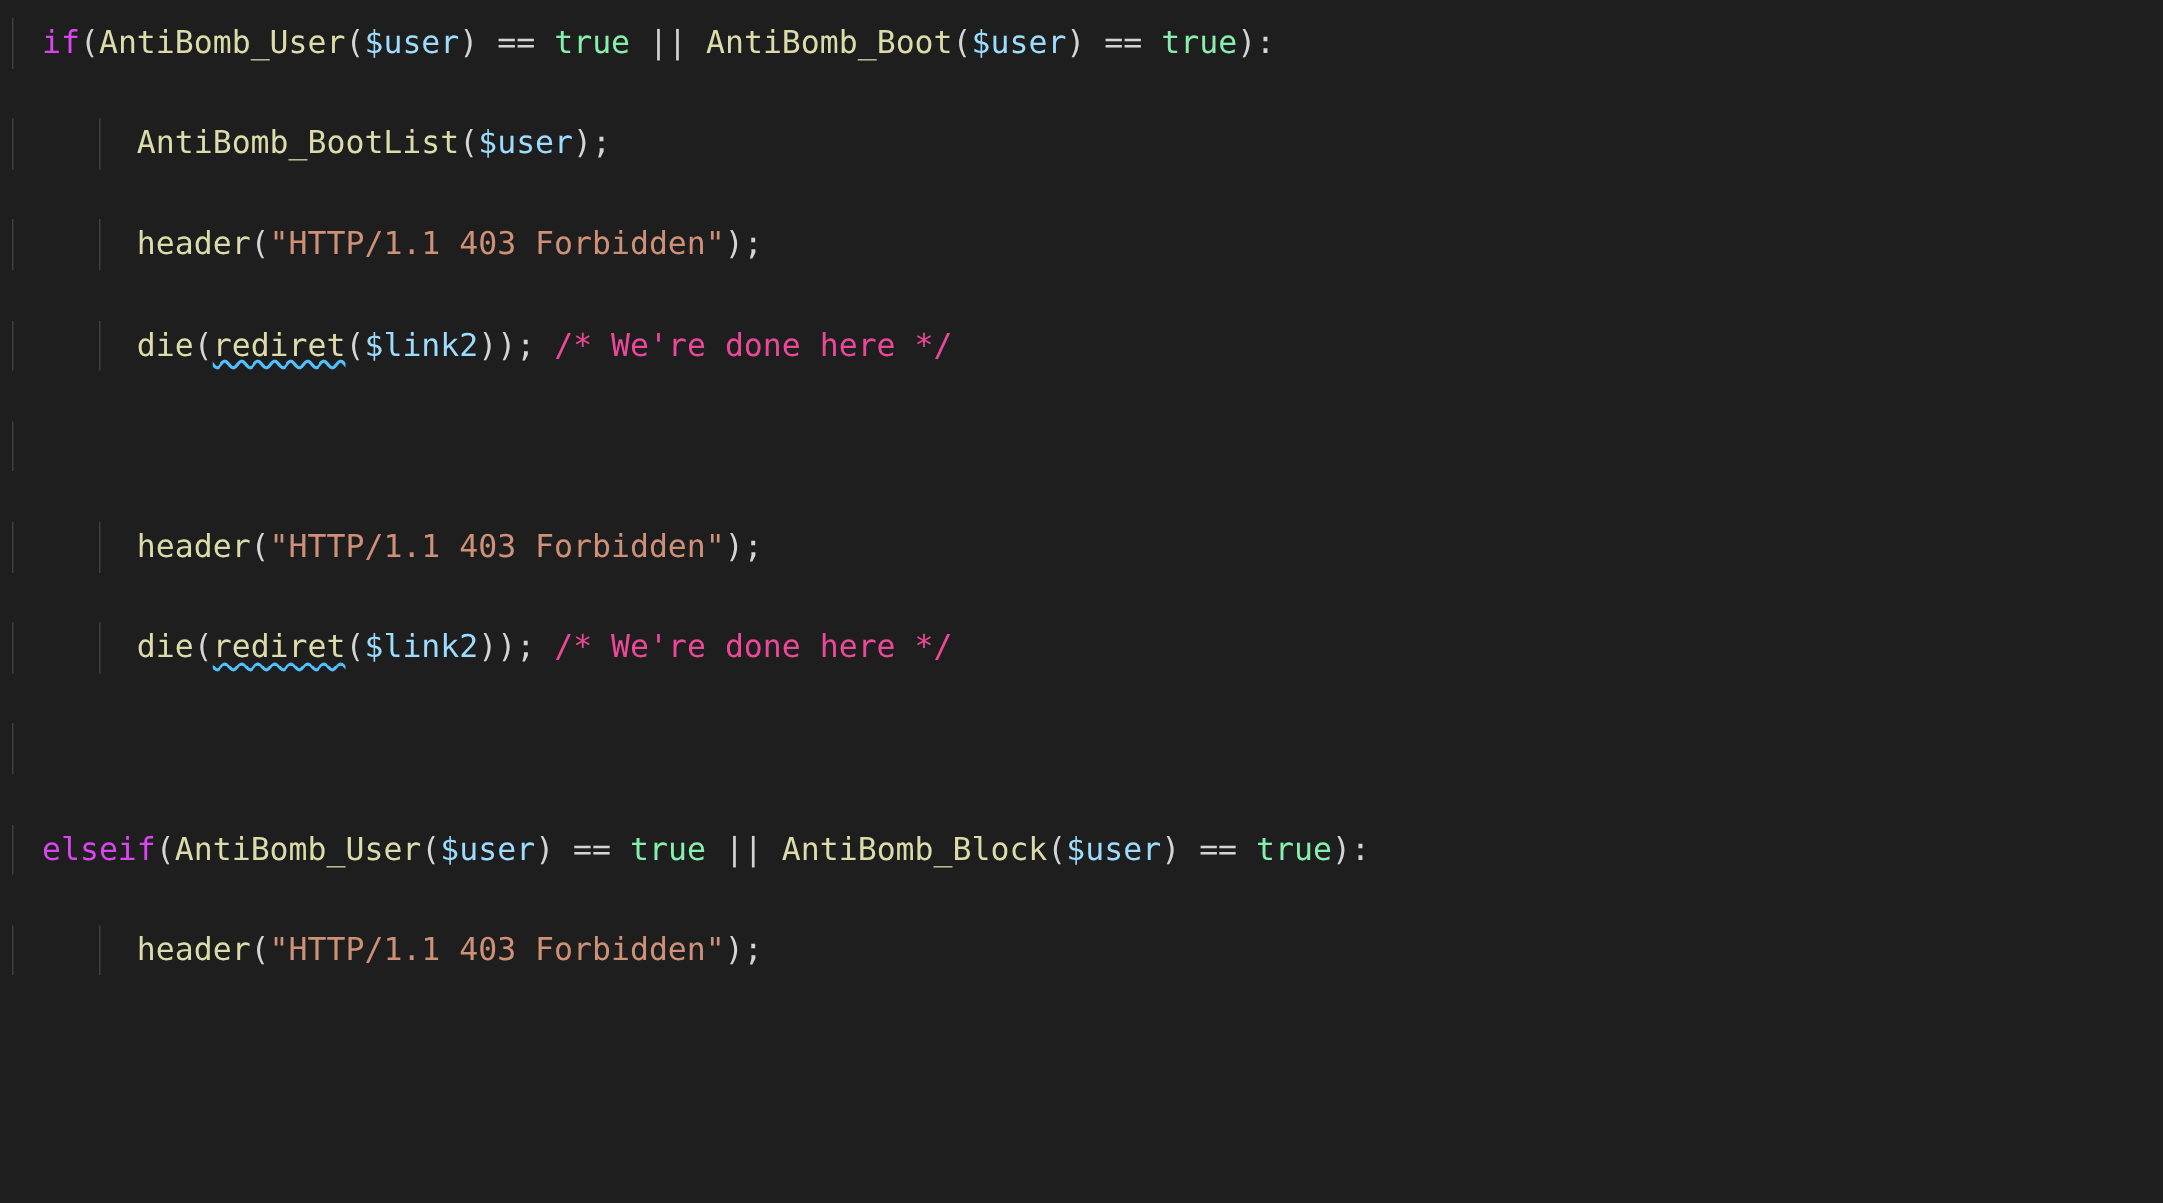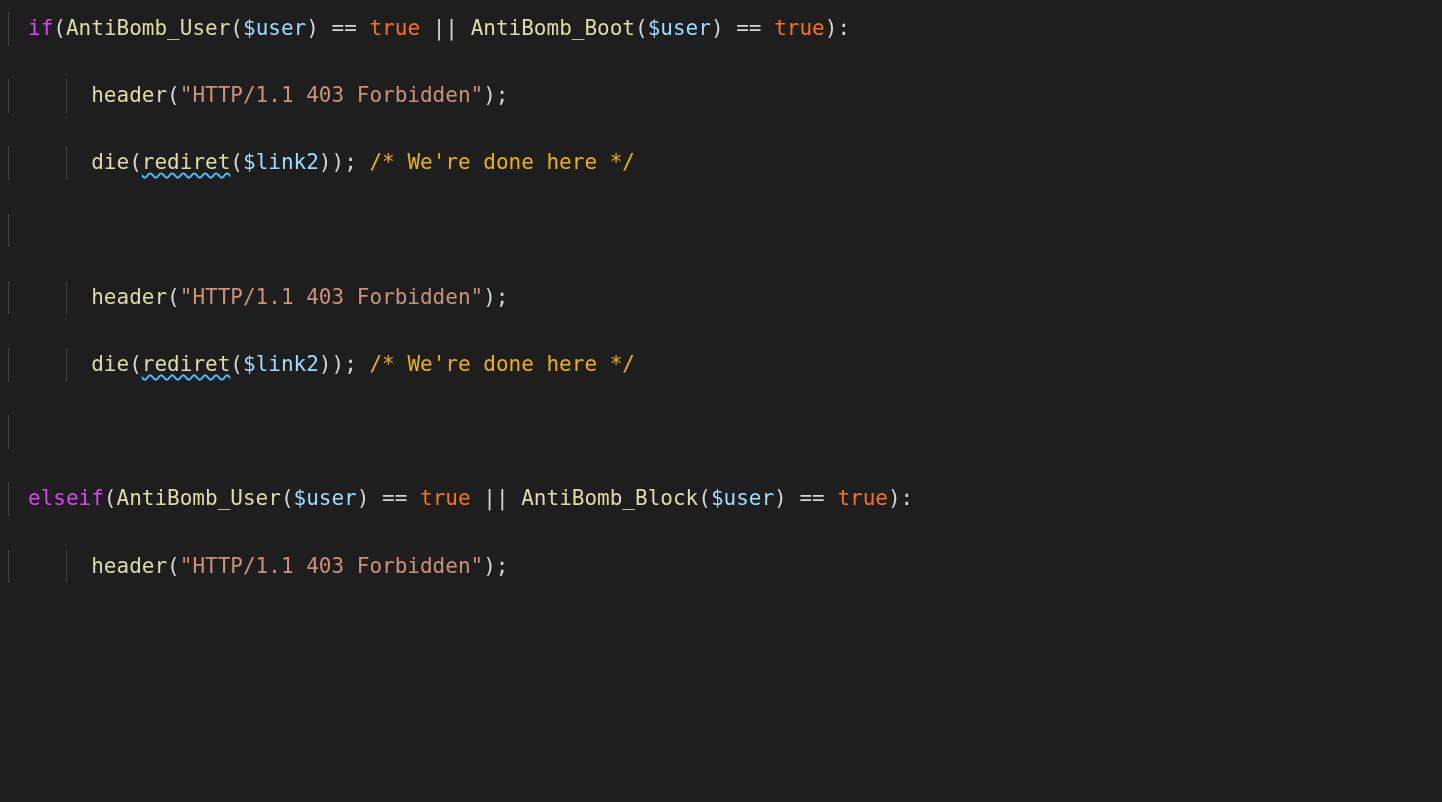--- a/index.html
+++ b/index.html
@@ -32,36 +32,37 @@
     bottom: 0;
     width: 1px;
     background: rgba(255,255,255,0.15);
   }
   .guide.inner {
     left: 58px;
   }
   .tok-kw    { color: #d946ef; }          
   .tok-fn    { color: #dcdcaa; }          
   .tok-var   { color: #9cdcfe; }          
-  .tok-const { color: #f97316; }          
+  .tok-const { color: #86efac; }          
   .tok-op    { color: #d4d4d4; }          
   .tok-str   { color: #ce9178; }          
-  .tok-cmt   { color: #eab308; }          
+  .tok-cmt   { color: #ec4899; }          
   .squiggle {
     text-decoration-line: underline;
     text-decoration-style: wavy;
     text-decoration-color: #4fc1ff;
     text-decoration-thickness: 1.5px;
     text-underline-offset: 3px;
   }
 </style>
 </head>
 <body>
 
 <pre class="code"><span class="line"><span class="guide"></span><span class="tok-kw">if</span><span class="tok-op">(</span><span class="tok-fn">AntiBomb_User</span><span class="tok-op">(</span><span class="tok-var">$user</span><span class="tok-op">)</span> <span class="tok-op">==</span> <span class="tok-const">true</span> <span class="tok-op">||</span> <span class="tok-fn">AntiBomb_Boot</span><span class="tok-op">(</span><span class="tok-var">$user</span><span class="tok-op">)</span> <span class="tok-op">==</span> <span class="tok-const">true</span><span class="tok-op">)</span><span class="tok-op">:</span></span>
+<span class="line"><span class="guide"></span><span class="guide inner"></span>     <span class="tok-fn">AntiBomb_BootList</span><span class="tok-op">(</span><span class="tok-var">$user</span><span class="tok-op">)</span><span class="tok-op">;</span></span>
 <span class="line"><span class="guide"></span><span class="guide inner"></span>     <span class="tok-fn">header</span><span class="tok-op">(</span><span class="tok-str">"HTTP/1.1 403 Forbidden"</span><span class="tok-op">)</span><span class="tok-op">;</span></span>
 <span class="line"><span class="guide"></span><span class="guide inner"></span>     <span class="tok-fn">die</span><span class="tok-op">(</span><span class="tok-fn squiggle">rediret</span><span class="tok-op">(</span><span class="tok-var">$link2</span><span class="tok-op">)</span><span class="tok-op">)</span><span class="tok-op">;</span> <span class="tok-cmt">/* We're done here */</span></span>
 <span class="line"><span class="guide"></span> </span>
 <span class="line"><span class="guide"></span><span class="guide inner"></span>     <span class="tok-fn">header</span><span class="tok-op">(</span><span class="tok-str">"HTTP/1.1 403 Forbidden"</span><span class="tok-op">)</span><span class="tok-op">;</span></span>
 <span class="line"><span class="guide"></span><span class="guide inner"></span>     <span class="tok-fn">die</span><span class="tok-op">(</span><span class="tok-fn squiggle">rediret</span><span class="tok-op">(</span><span class="tok-var">$link2</span><span class="tok-op">)</span><span class="tok-op">)</span><span class="tok-op">;</span> <span class="tok-cmt">/* We're done here */</span></span>
 <span class="line"><span class="guide"></span> </span>
 <span class="line"><span class="guide"></span><span class="tok-kw">elseif</span><span class="tok-op">(</span><span class="tok-fn">AntiBomb_User</span><span class="tok-op">(</span><span class="tok-var">$user</span><span class="tok-op">)</span> <span class="tok-op">==</span> <span class="tok-const">true</span> <span class="tok-op">||</span> <span class="tok-fn">AntiBomb_Block</span><span class="tok-op">(</span><span class="tok-var">$user</span><span class="tok-op">)</span> <span class="tok-op">==</span> <span class="tok-const">true</span><span class="tok-op">)</span><span class="tok-op">:</span></span>
 <span class="line"><span class="guide"></span><span class="guide inner"></span>     <span class="tok-fn">header</span><span class="tok-op">(</span><span class="tok-str">"HTTP/1.1 403 Forbidden"</span><span class="tok-op">)</span><span class="tok-op">;</span></span>
 
 

